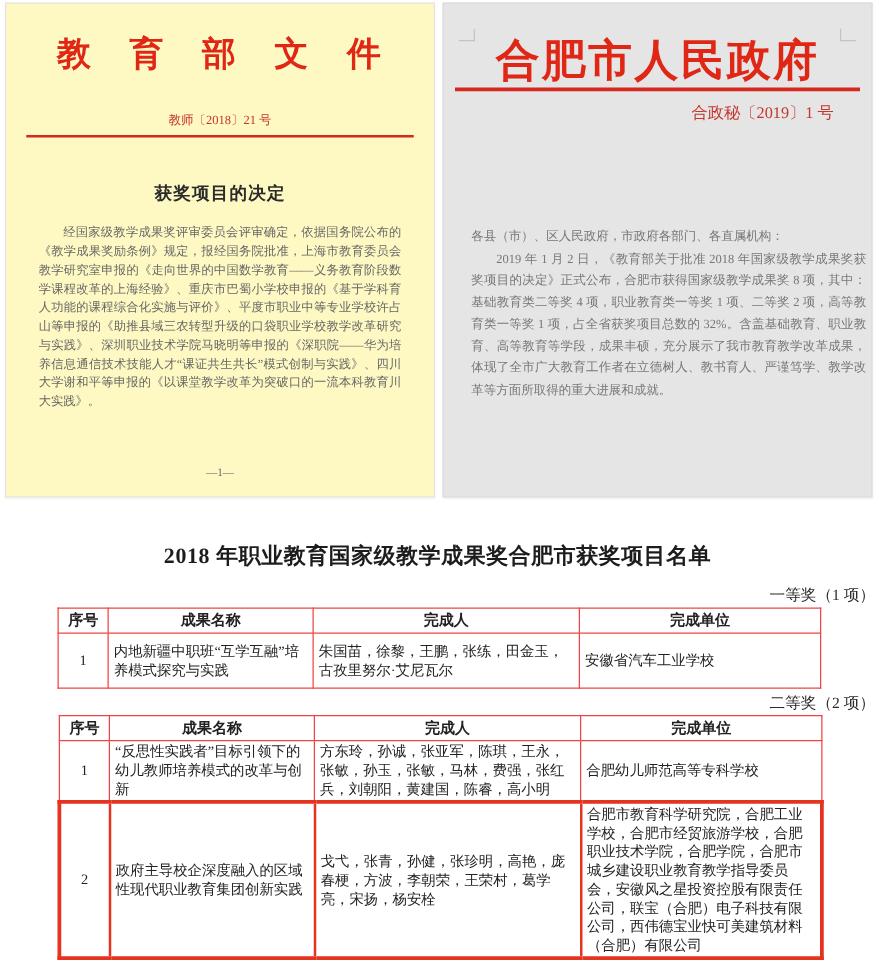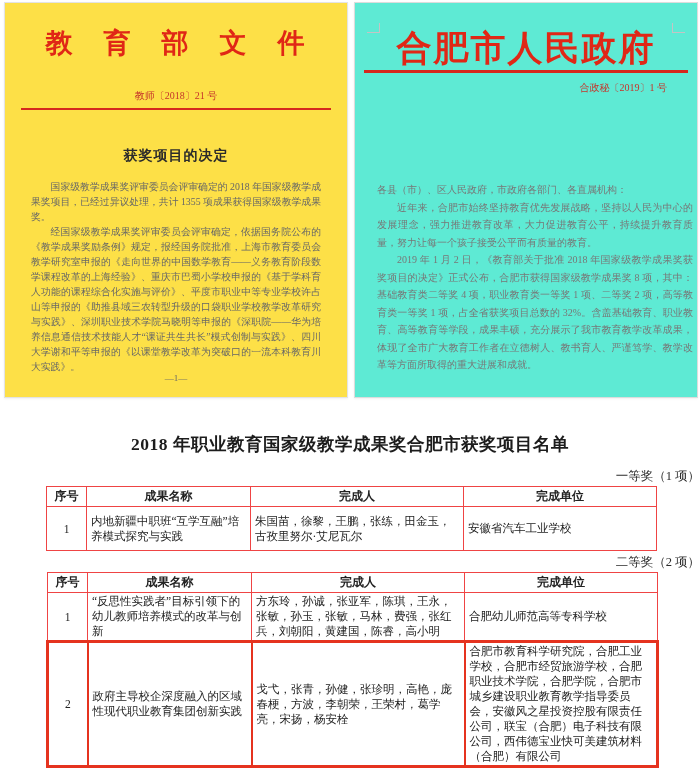--- a/index.html
+++ b/index.html
@@ -2,24 +2,24 @@
 <html><head>
 <meta charset="utf-8">
 <style>
   html,body{margin:0;padding:0;}
   body{
     width:700px;height:784px;position:relative;background:#ffffff;
     font-family:"Liberation Serif","DejaVu Serif",serif;color:#333;
     overflow:hidden;
   }
   
-  .page{position:absolute;top:2px;height:394px;background:#fde047;
+  .page{position:absolute;top:2px;height:394px;background:#fef9c3;
         border:1px solid #e3e3e3;box-shadow:0 1px 2px rgba(0,0,0,0.06);}
   .page-left{left:4px;width:342px;}
-  .page-right{left:354px;width:342px;background:#5eead4;border-color:#dcdcdc;}
+  .page-right{left:354px;width:342px;background:#e5e5e5;border-color:#dcdcdc;}
 
   .doc-header-left{position:absolute;top:22px;left:0;right:0;text-align:center;
     font-size:27px;font-weight:bold;color:#e02716;letter-spacing:2px;white-space:nowrap;}
   .doc-number-left{position:absolute;top:86px;left:0;right:0;text-align:center;
     font-size:10px;color:#c5352b;}
   .red-rule-left{position:absolute;top:105px;left:16px;right:16px;height:2px;background:#d5281e;}
   .doc-title-left{position:absolute;top:124px;left:14px;right:14px;text-align:center;
     font-size:14px;font-weight:bold;color:#2b2b2b;line-height:19px;letter-spacing:1px;}
   .doc-body-left{position:absolute;top:176px;left:26px;right:26px;
     font-size:9.8px;color:#666;line-height:15px;text-align:justify;}
@@ -28,21 +28,21 @@
     font-size:9px;color:#666;}
 
   .corner-mark{position:absolute;width:12px;height:9px;border:0 solid #c4c4c4;}
   .corner-tl{top:20px;left:12px;border-bottom-width:1px;border-right-width:1px;}
   .corner-tr{top:20px;right:12px;border-bottom-width:1px;border-left-width:1px;}
 
   .doc-header-right{position:absolute;top:22px;left:0;right:0;text-align:center;
     font-size:35px;font-weight:bold;color:#e02716;letter-spacing:2px;white-space:nowrap;
     font-family:"Liberation Sans","DejaVu Sans",sans-serif;}
   .red-rule-right{position:absolute;top:67px;left:9px;right:9px;height:3px;background:#d5281e;}
-  .doc-number-right{position:absolute;top:78px;right:30px;font-size:10px;color:#c5352b;text-align:right;}
+  .doc-number-right{position:absolute;top:78px;right:30px;font-size:13px;color:#c5352b;text-align:right;}
   .doc-title-right{position:absolute;top:118px;left:10px;right:10px;text-align:center;
     font-size:13.5px;font-weight:bold;color:#3d3d3d;line-height:21px;
     font-family:"Liberation Sans","DejaVu Sans",sans-serif;}
   .doc-body-right{position:absolute;top:178px;left:22px;right:4px;
     font-size:10px;color:#777;line-height:17.5px;text-align:justify;}
   .doc-body-right p{margin:0;text-indent:2em;}
   .doc-body-right p.salutation{text-indent:0;}
 
   
   .awards-title{position:absolute;top:432px;left:0;right:0;text-align:center;
@@ -73,38 +73,36 @@
 
 <div class="page page-left">
   <div class="doc-header-left">教　育　部　文　件</div>
   <div class="doc-number-left">教师〔2018〕21 号</div>
   <div class="red-rule-left"></div>
   <div class="doc-title-left">
     <br>
     <span>获奖项目的决定</span>
   </div>
   <div class="doc-body-left">
-    <p>国家级教学成果奖评审委员会评审确定的 2018 年国家级教学成果奖项目，已经过异议处理，共计 1355 项成果获得国家级教学成果奖。</p>
     <p>经国家级教学成果奖评审委员会评审确定，依据国务院公布的《教学成果奖励条例》规定，报经国务院批准，上海市教育委员会教学研究室申报的《走向世界的中国数学教育——义务教育阶段数学课程改革的上海经验》、重庆市巴蜀小学校申报的《基于学科育人功能的课程综合化实施与评价》、平度市职业中等专业学校许占山等申报的《助推县域三农转型升级的口袋职业学校教学改革研究与实践》、深圳职业技术学院马晓明等申报的《深职院——华为培养信息通信技术技能人才“课证共生共长”模式创制与实践》、四川大学谢和平等申报的《以课堂教学改革为突破口的一流本科教育川大实践》。</p>
   </div>
   <div class="page-num-left">—1—</div>
 </div>
 
 <div class="page page-right">
   <div class="corner-mark corner-tl"></div>
   <div class="corner-mark corner-tr"></div>
   <div class="doc-header-right">合肥市人民政府</div>
   <div class="red-rule-right"></div>
   <div class="doc-number-right">合政秘〔2019〕1 号</div>
   <div class="doc-title-right">
     <br>
   </div>
   <div class="doc-body-right">
     <p class="salutation">各县（市）、区人民政府，市政府各部门、各直属机构：</p>
-    <p>近年来，合肥市始终坚持教育优先发展战略，坚持以人民为中心的发展理念，强力推进教育改革，大力促进教育公平，持续提升教育质量，努力让每一个孩子接受公平而有质量的教育。</p>
     <p>2019 年 1 月 2 日，《教育部关于批准 2018 年国家级教学成果奖获奖项目的决定》正式公布，合肥市获得国家级教学成果奖 8 项，其中：基础教育类二等奖 4 项，职业教育类一等奖 1 项、二等奖 2 项，高等教育类一等奖 1 项，占全省获奖项目总数的 32%。含盖基础教育、职业教育、高等教育等学段，成果丰硕，充分展示了我市教育教学改革成果，体现了全市广大教育工作者在立德树人、教书育人、严谨笃学、教学改革等方面所取得的重大进展和成就。</p>
   </div>
 </div>
 
 <div class="awards-title">2018 年职业教育国家级教学成果奖合肥市获奖项目名单</div>
 
 <div class="group-label group-label-1">一等奖（1 项）</div>
 
 <table class="awards awards-1">
   <colgroup>

